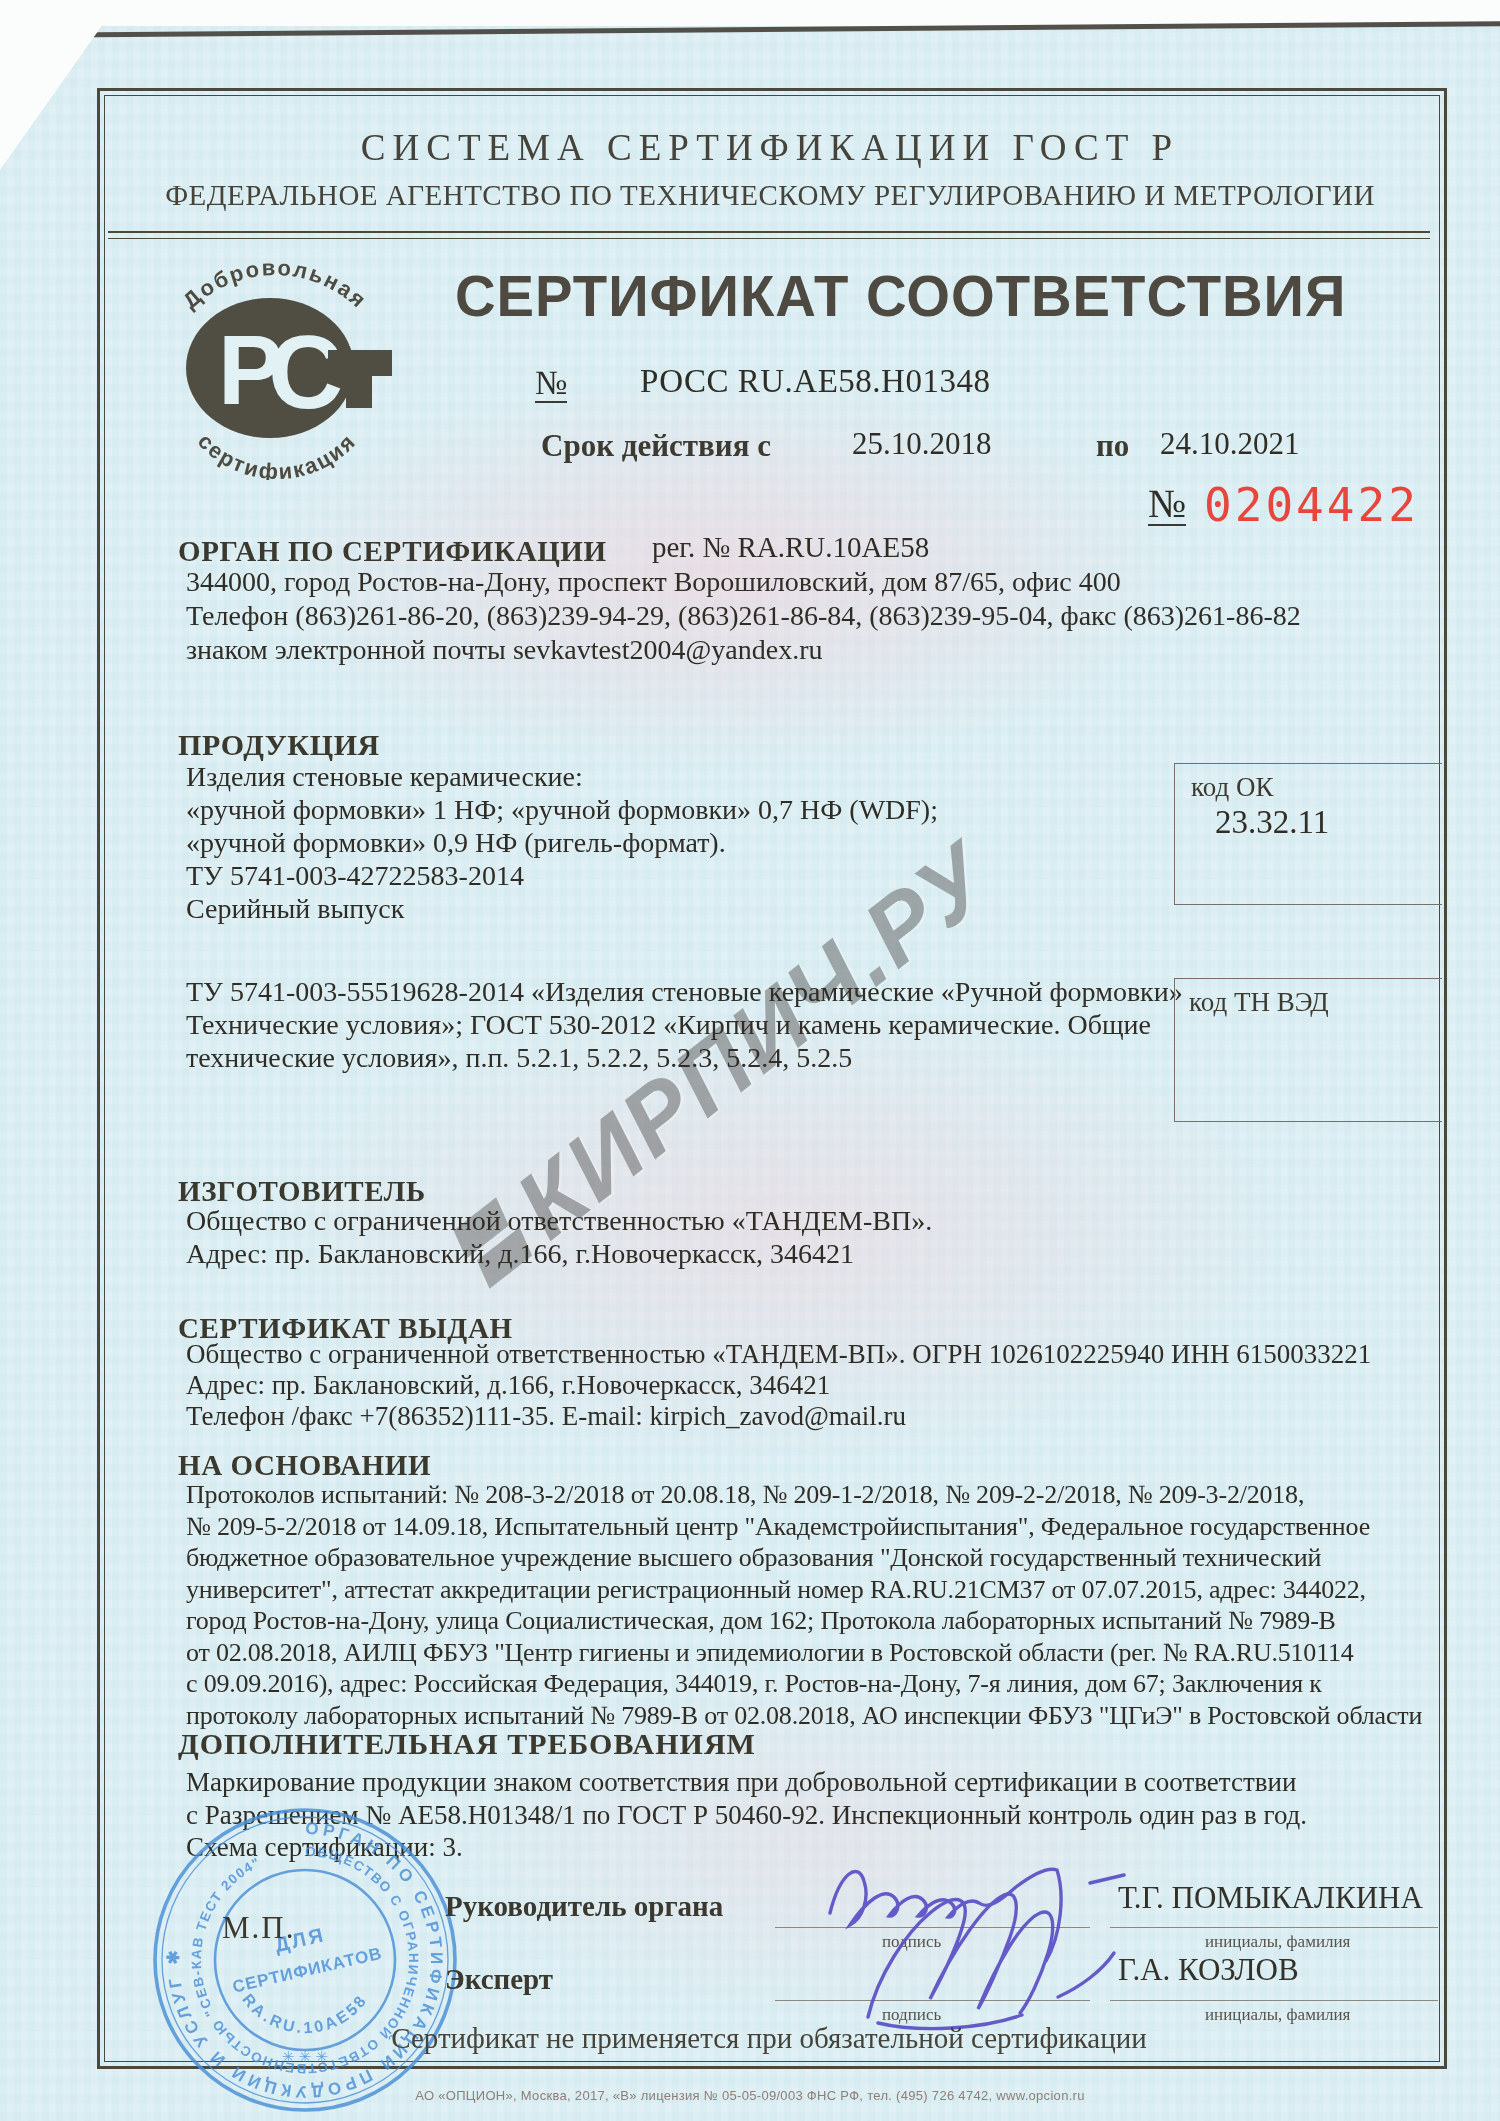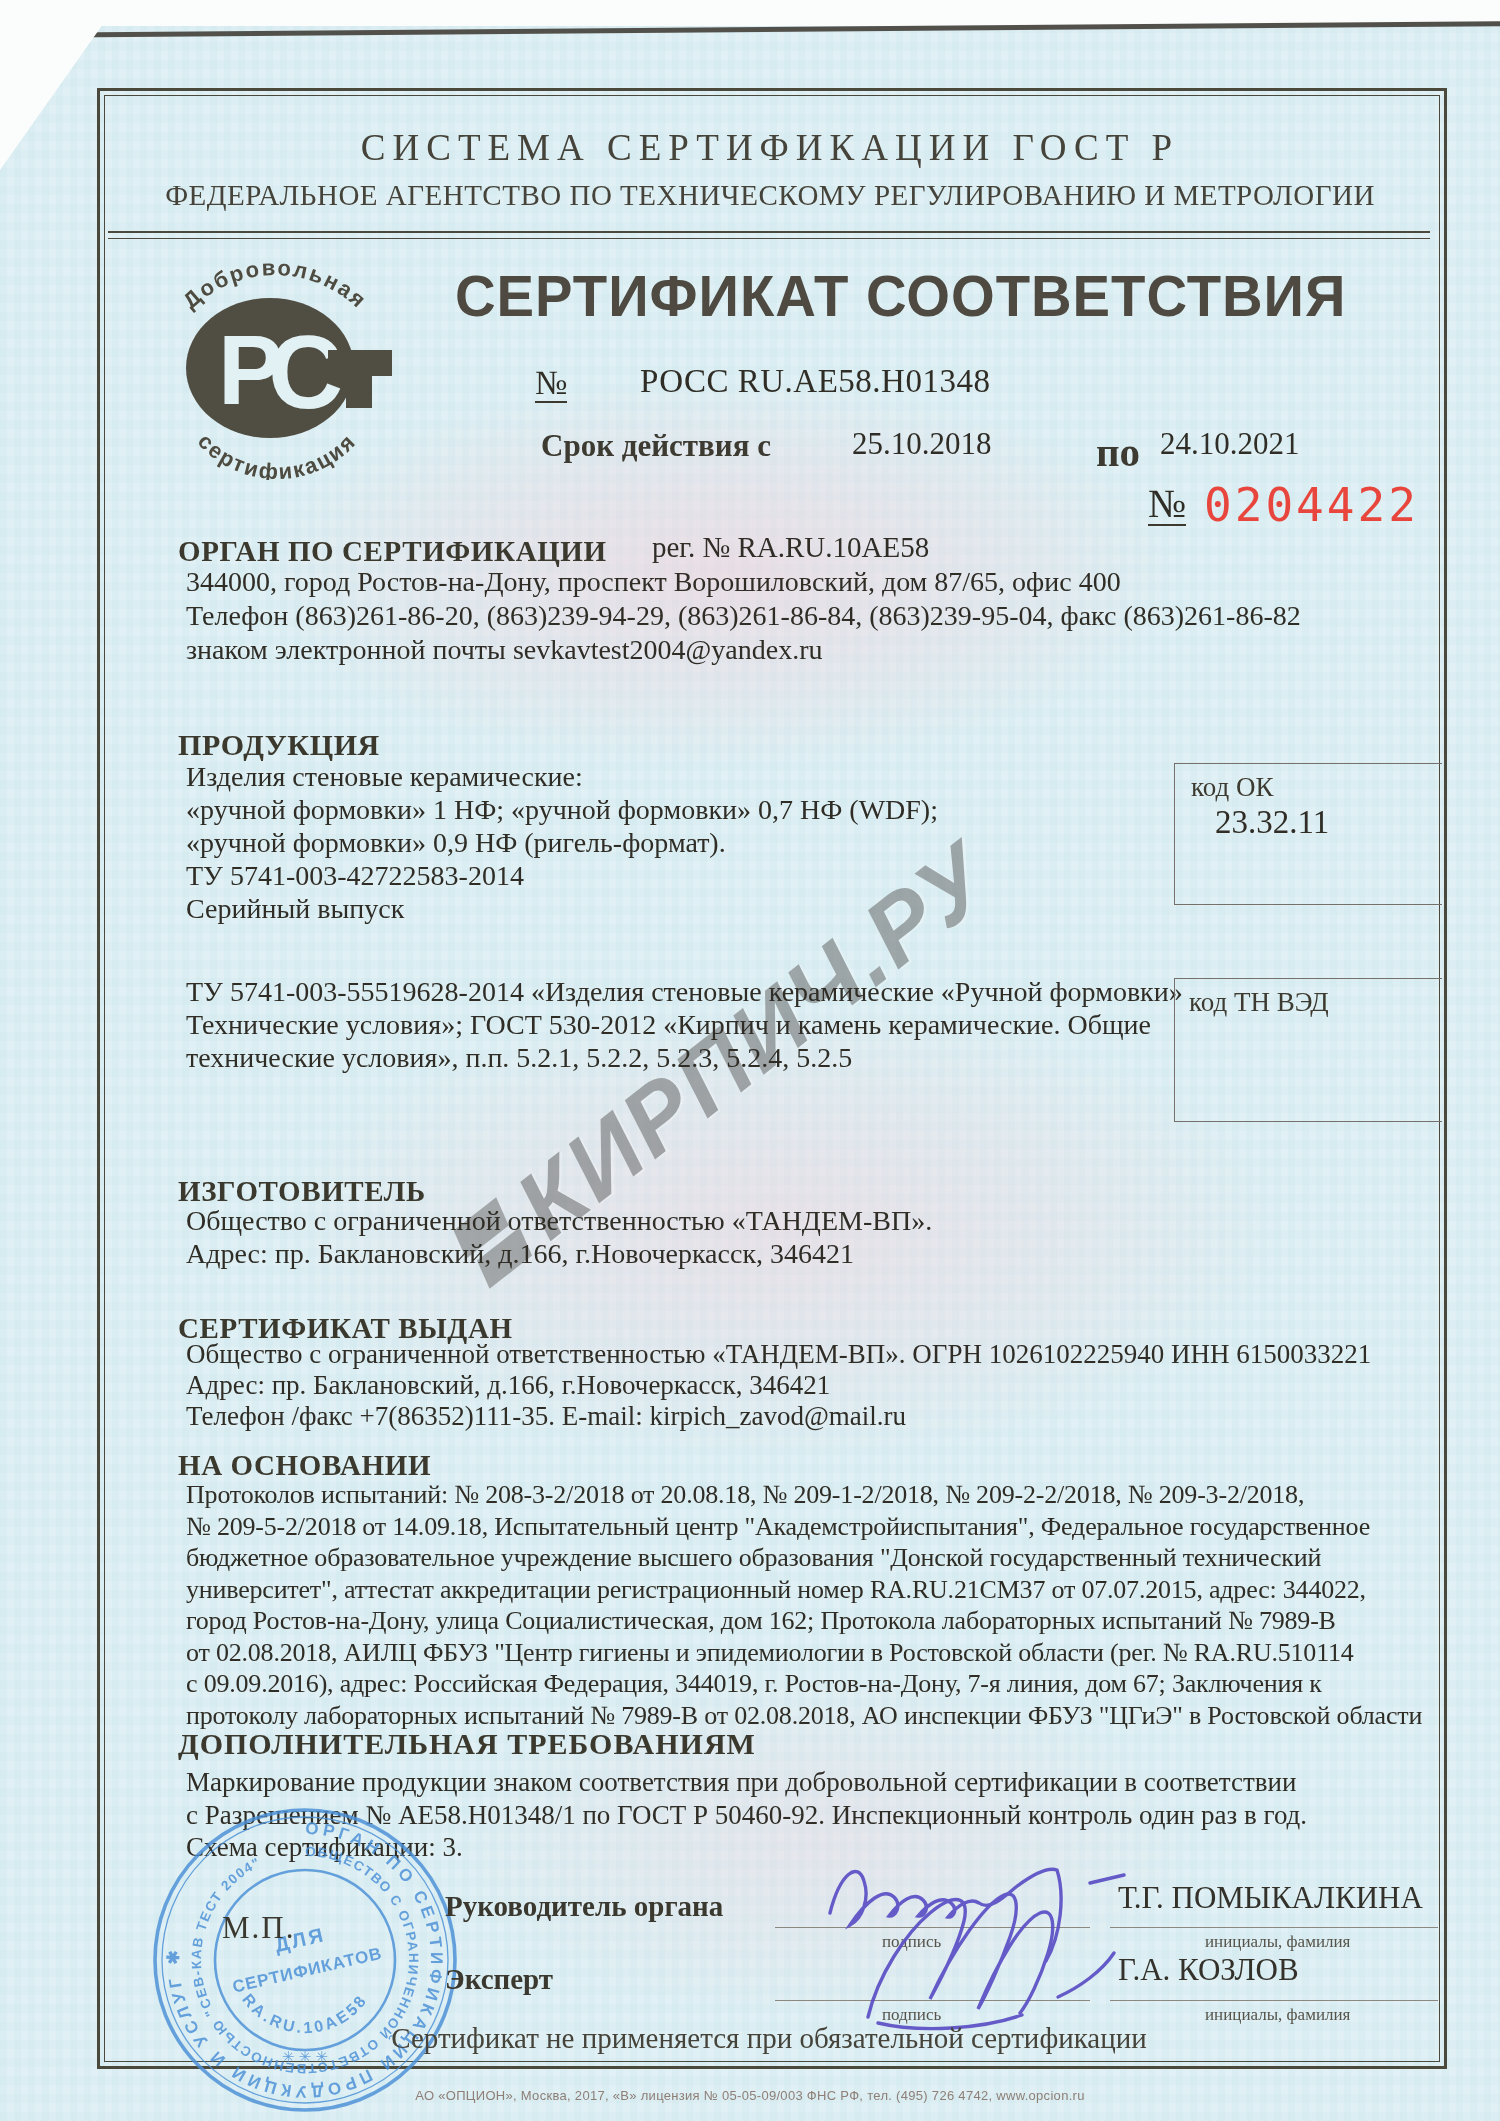--- a/index.html
+++ b/index.html
@@ -81,21 +81,21 @@
     <rect x="194" y="92" width="26" height="58" fill="#504d43"></rect>
   </svg>
 
   <div class="abs doc-title">СЕРТИФИКАТ СООТВЕТСТВИЯ</div>
 
   <div class="abs serif" style="left:535px;top:365px;font-size:34px;border-bottom:2px solid #3c3a30;line-height:36px;">№</div>
   <div class="abs serif" style="left:640px;top:363px;font-size:33px;letter-spacing:.5px;">РОСС RU.AE58.H01348</div>
 
   <div class="abs serif" style="left:541px;top:428px;font-size:31px;font-weight:bold;color:#3d3b31;">Срок действия с</div>
   <div class="abs serif" style="left:852px;top:426px;font-size:31px;">25.10.2018</div>
-  <div class="abs serif" style="left:1096px;top:428px;font-size:41px;font-weight:bold;color:#3d3b31;text-align:center;">по</div>
+  <div class="abs serif" style="left:1096px;top:428px;font-size:31px;font-weight:bold;color:#3d3b31;text-align:center;">по</div>
   <div class="abs serif" style="left:1160px;top:426px;font-size:31px;">24.10.2021</div>
 
   <div class="abs serif" style="left:1148px;top:484px;font-size:40px;border-bottom:2px solid #3c3a30;line-height:40px;">№</div>
   <div class="abs" style="left:1204px;top:478px;font-size:46px;color:#e8463d;font-family:'DejaVu Sans Mono',monospace;letter-spacing:3px;text-align:center;">0204422</div>
 
   <div class="abs sec-h" style="left:178px;top:535px;">ОРГАН ПО СЕРТИФИКАЦИИ</div>
   <div class="abs serif" style="left:652px;top:531px;font-size:29px;">рег. № RA.RU.10AE58</div>
   <div class="abs lines serif" style="left:186px;top:565px;font-size:28px;line-height:34px;">
     <div>344000, город Ростов-на-Дону, проспект Ворошиловский, дом 87/65, офис 400</div>
     <div>Телефон (863)261-86-20, (863)239-94-29, (863)261-86-84, (863)239-95-04, факс (863)261-86-82</div>

